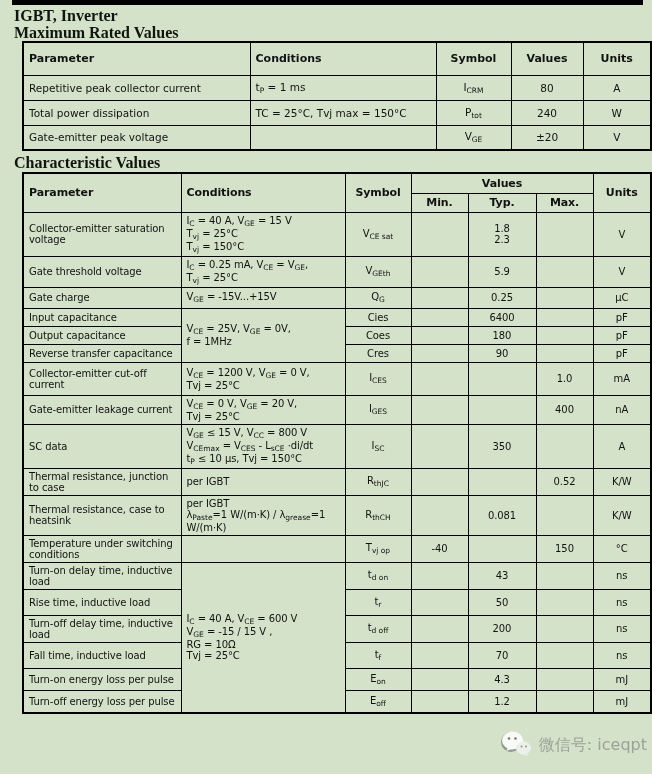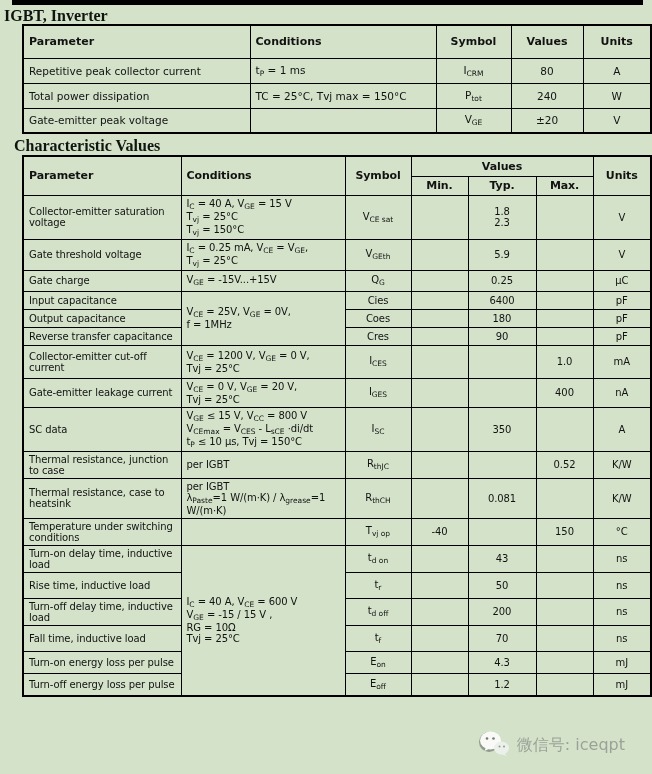--- a/index.html
+++ b/index.html
@@ -15,21 +15,21 @@
     width:652px;height:774px;
     background:var(--background);
     overflow:hidden;
     font-family:"DejaVu Sans","Liberation Sans",sans-serif;
     color:var(--text);
   }
   .topbar{position:absolute;left:12px;top:0;width:631px;height:5px;background:#000;}
   .doc-title{
     font-family:"Liberation Serif","DejaVu Serif",serif;
     font-weight:bold;font-size:16px;line-height:17px;
-    margin-left:4px;color:#101510;
+    margin-left:14px;color:#101510;
   }
   .doc-title.first{margin-top:7px;}
   .section-title{
     font-family:"Liberation Serif","DejaVu Serif",serif;
     font-weight:bold;font-size:16px;line-height:17px;
     margin:3px 0 1px 14px;color:#101510;
   }
   table{
     border-collapse:collapse;
     table-layout:fixed;
@@ -44,33 +44,34 @@
   }
   table{border:2px solid var(--border);}
   .t1{font-size:10.5px;}
   .t2{font-size:10px;letter-spacing:-0.1px;}
   th{font-size:11px;font-weight:bold;text-align:center;}
   th.l{text-align:left;padding-left:5px;}
   td.l{text-align:left;padding:2px 3px 2px 5px;}
   td.c{text-align:center;padding:2px 1px;}
   sub{font-size:7.5px;vertical-align:-2px;letter-spacing:0;}
   .watermark{
-    position:absolute;right:27px;bottom:13px;
+    position:absolute;right:5px;bottom:13px;
     display:flex;align-items:center;gap:7px;
     color:var(--watermark);
     font-size:16px;opacity:0.95;
   }
   .wm-text{font-family:"DejaVu Sans",sans-serif;}
 </style>
 </head>
 <body>
 
 <div class="page">
   <div class="topbar"></div>
   <div class="doc-title first">IGBT, Inverter</div>
+  <div class="doc-title">Maximum Rated Values</div>
 
   <table class="t1">
     <colgroup>
         <col style="width:227px">
         <col style="width:186px">
         <col style="width:75px">
         <col style="width:72px">
         <col style="width:68px">
       </colgroup>
     <thead>

